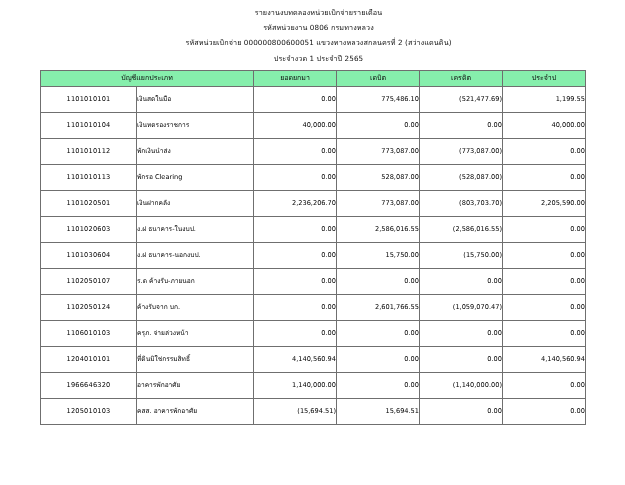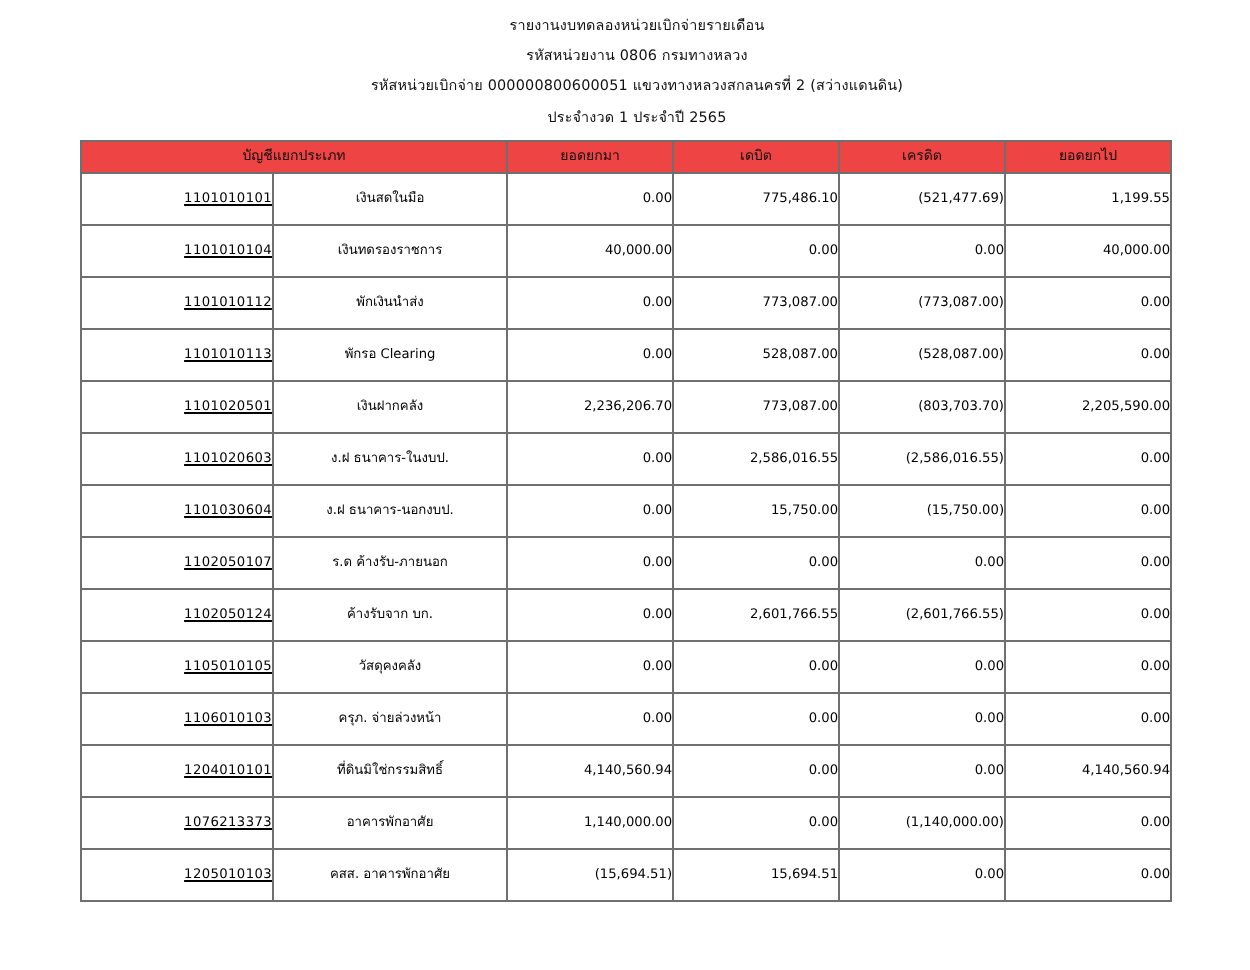--- a/index.html
+++ b/index.html
@@ -44,39 +44,38 @@
   }
   table.report th, table.report td {
     border: 1px solid #6f6f6f;
     font-size: 6.6px;
     line-height: 1.0;
     padding: 0;
     height: 25px;
     vertical-align: middle;
   }
   table.report thead th {
-    background: #ef4444;
+    background: #86efac;
     text-align: center;
     font-weight: normal;
     height: 15px;
     font-size: 7px;
     color: #0d0d0d;
   }
   col.c-code { width: 96px; }
   col.c-name { width: 117px; }
   col.c-col  { width: 83px; }
 
   td.code {
-    text-align: right;
+    text-align: center;
     padding-left: 6px;
     letter-spacing: 0.2px;
-    text-decoration: underline;
   }
   td.name {
-    text-align: center;
+    text-align: left;
     padding-left: 4px;
   }
   td.num {
     text-align: right;
     padding-right: 7px;
   }
 </style>
 </head>
 <body>
 
@@ -98,21 +97,21 @@
           <col class="c-col">
           <col class="c-col">
           <col class="c-col">
       </colgroup>
       <thead>
         <tr>
           <th colspan="2">บัญชีแยกประเภท</th>
           <th>ยอดยกมา</th>
           <th>เดบิต</th>
           <th>เครดิต</th>
-          <th>ยอดยกไป</th>
+          <th>ประจำป</th>
         </tr>
       </thead>
       <tbody>
         <tr>
           <td class="code">1101010101</td>
           <td class="name">เงินสดในมือ</td>
           <td class="num">0.00</td>
           <td class="num">775,486.10</td>
           <td class="num">(521,477.69)</td>
           <td class="num">1,199.55</td>
@@ -171,49 +170,41 @@
           <td class="num">0.00</td>
           <td class="num">0.00</td>
           <td class="num">0.00</td>
           <td class="num">0.00</td>
         </tr>
         <tr>
           <td class="code">1102050124</td>
           <td class="name">ค้างรับจาก บก.</td>
           <td class="num">0.00</td>
           <td class="num">2,601,766.55</td>
-          <td class="num">(2,601,766.55)</td>
-          <td class="num">0.00</td>
-        </tr>
-        <tr>
-          <td class="code">1105010105</td>
-          <td class="name">วัสดุคงคลัง</td>
-          <td class="num">0.00</td>
-          <td class="num">0.00</td>
-          <td class="num">0.00</td>
+          <td class="num">(1,059,070.47)</td>
           <td class="num">0.00</td>
         </tr>
         <tr>
           <td class="code">1106010103</td>
           <td class="name">ครุภ. จ่ายล่วงหน้า</td>
           <td class="num">0.00</td>
           <td class="num">0.00</td>
           <td class="num">0.00</td>
           <td class="num">0.00</td>
         </tr>
         <tr>
           <td class="code">1204010101</td>
           <td class="name">ที่ดินมิใช่กรรมสิทธิ์</td>
           <td class="num">4,140,560.94</td>
           <td class="num">0.00</td>
           <td class="num">0.00</td>
           <td class="num">4,140,560.94</td>
         </tr>
         <tr>
-          <td class="code">1076213373</td>
+          <td class="code">1966646320</td>
           <td class="name">อาคารพักอาศัย</td>
           <td class="num">1,140,000.00</td>
           <td class="num">0.00</td>
           <td class="num">(1,140,000.00)</td>
           <td class="num">0.00</td>
         </tr>
         <tr>
           <td class="code">1205010103</td>
           <td class="name">คสส. อาคารพักอาศัย</td>
           <td class="num">(15,694.51)</td>

